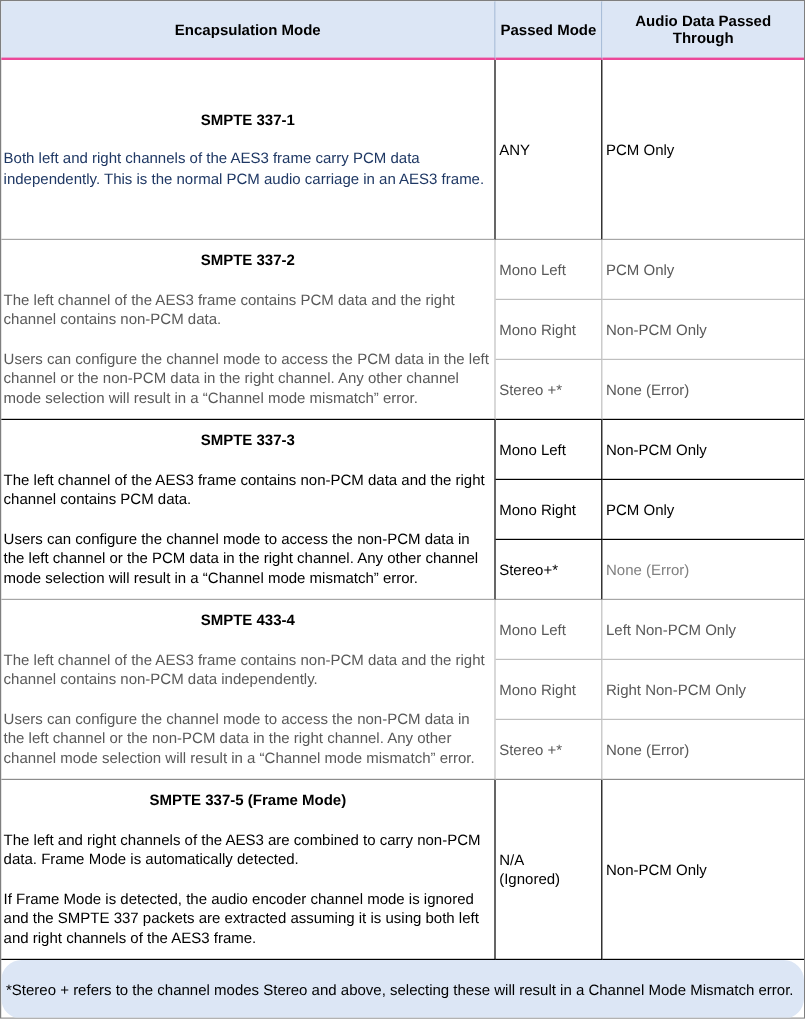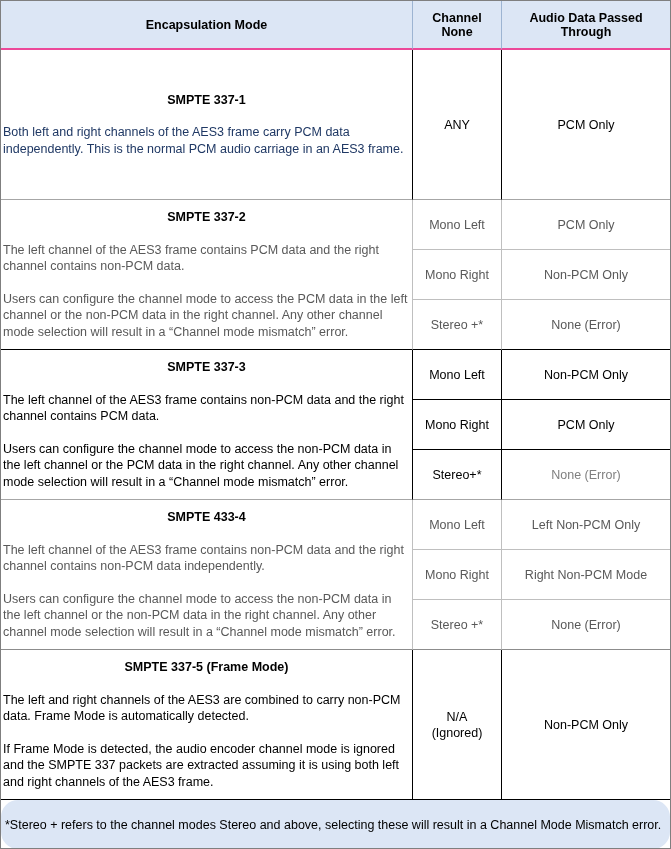--- a/index.html
+++ b/index.html
@@ -22,21 +22,21 @@
   tbody.sep-midgray{--sep:#8c8c8c;}
   tbody.sep-black{--sep:#000;}
 
   td.desc{border-right:1px solid var(--v);border-bottom:1px solid var(--sep);
           text-align:left;padding:6px 2px;line-height:16.5px;}
   td.desc .title{font-weight:bold;text-align:center;margin:0 0 16px 0;}
   td.desc p{margin:0 0 16px 0;}
   td.desc p:last-child{margin-bottom:0;}
 
   td.mode{border-right:1px solid var(--v);}
-  td.mode,td.audio{text-align:center;white-space:pre-line;line-height:16px;padding:16px 3px;}
+  td.mode,td.audio{text-align:left;white-space:pre-line;line-height:16px;padding:16px 3px;}
   tbody tr:not(:last-child) td.mode,
   tbody tr:not(:last-child) td.audio{border-bottom:1px solid var(--h);}
   tbody tr:last-child td.mode,
   tbody tr:last-child td.audio{border-bottom:1px solid var(--sep);}
 
   tr.sub{height:50px;}
   tr.tall{height:150px;}
 
   
   tbody.g1 td.desc p{color:#1f3864;}
@@ -54,21 +54,21 @@
 <table class="enc">
   <colgroup>
         <col class="c1">
         <col class="c2">
         <col class="c3">
       </colgroup>
 
   <thead>
     <tr>
       <th>Encapsulation Mode</th>
-      <th>Channel None</th>
+      <th>Passed Mode</th>
       <th>Audio Data Passed Through</th>
     </tr>
   </thead>
 
   <tbody class="g1 g-black sep-gray">
     <tr class="tall">
       <td class="desc">
         <div class="title">SMPTE 337-1</div>
         <p>Both left and right channels of the AES3 frame carry PCM data independently. This is the normal PCM audio carriage in an AES3 frame.</p>
       </td>
@@ -122,21 +122,21 @@
       <td class="desc" rowspan="3">
         <div class="title">SMPTE 433-4</div>
         <p>The left channel of the AES3 frame contains non-PCM data and the right channel contains non-PCM data independently.</p>
         <p>Users can configure the channel mode to access the non-PCM data in the left channel or the non-PCM data in the right channel.  Any other channel mode selection will result in a “Channel mode mismatch” error.</p>
       </td>
       <td class="mode">Mono Left</td>
       <td class="audio">Left Non-PCM Only</td>
     </tr>
     <tr class="sub">
       <td class="mode">Mono Right</td>
-      <td class="audio">Right Non-PCM Mode</td>
+      <td class="audio">Right Non-PCM Only</td>
     </tr>
     <tr class="sub">
       <td class="mode">Stereo +*</td>
       <td class="audio">None (Error)</td>
     </tr>
   </tbody>
 
   <tbody class="g5 g-black sep-black">
     <tr class="tall">
       <td class="desc">

